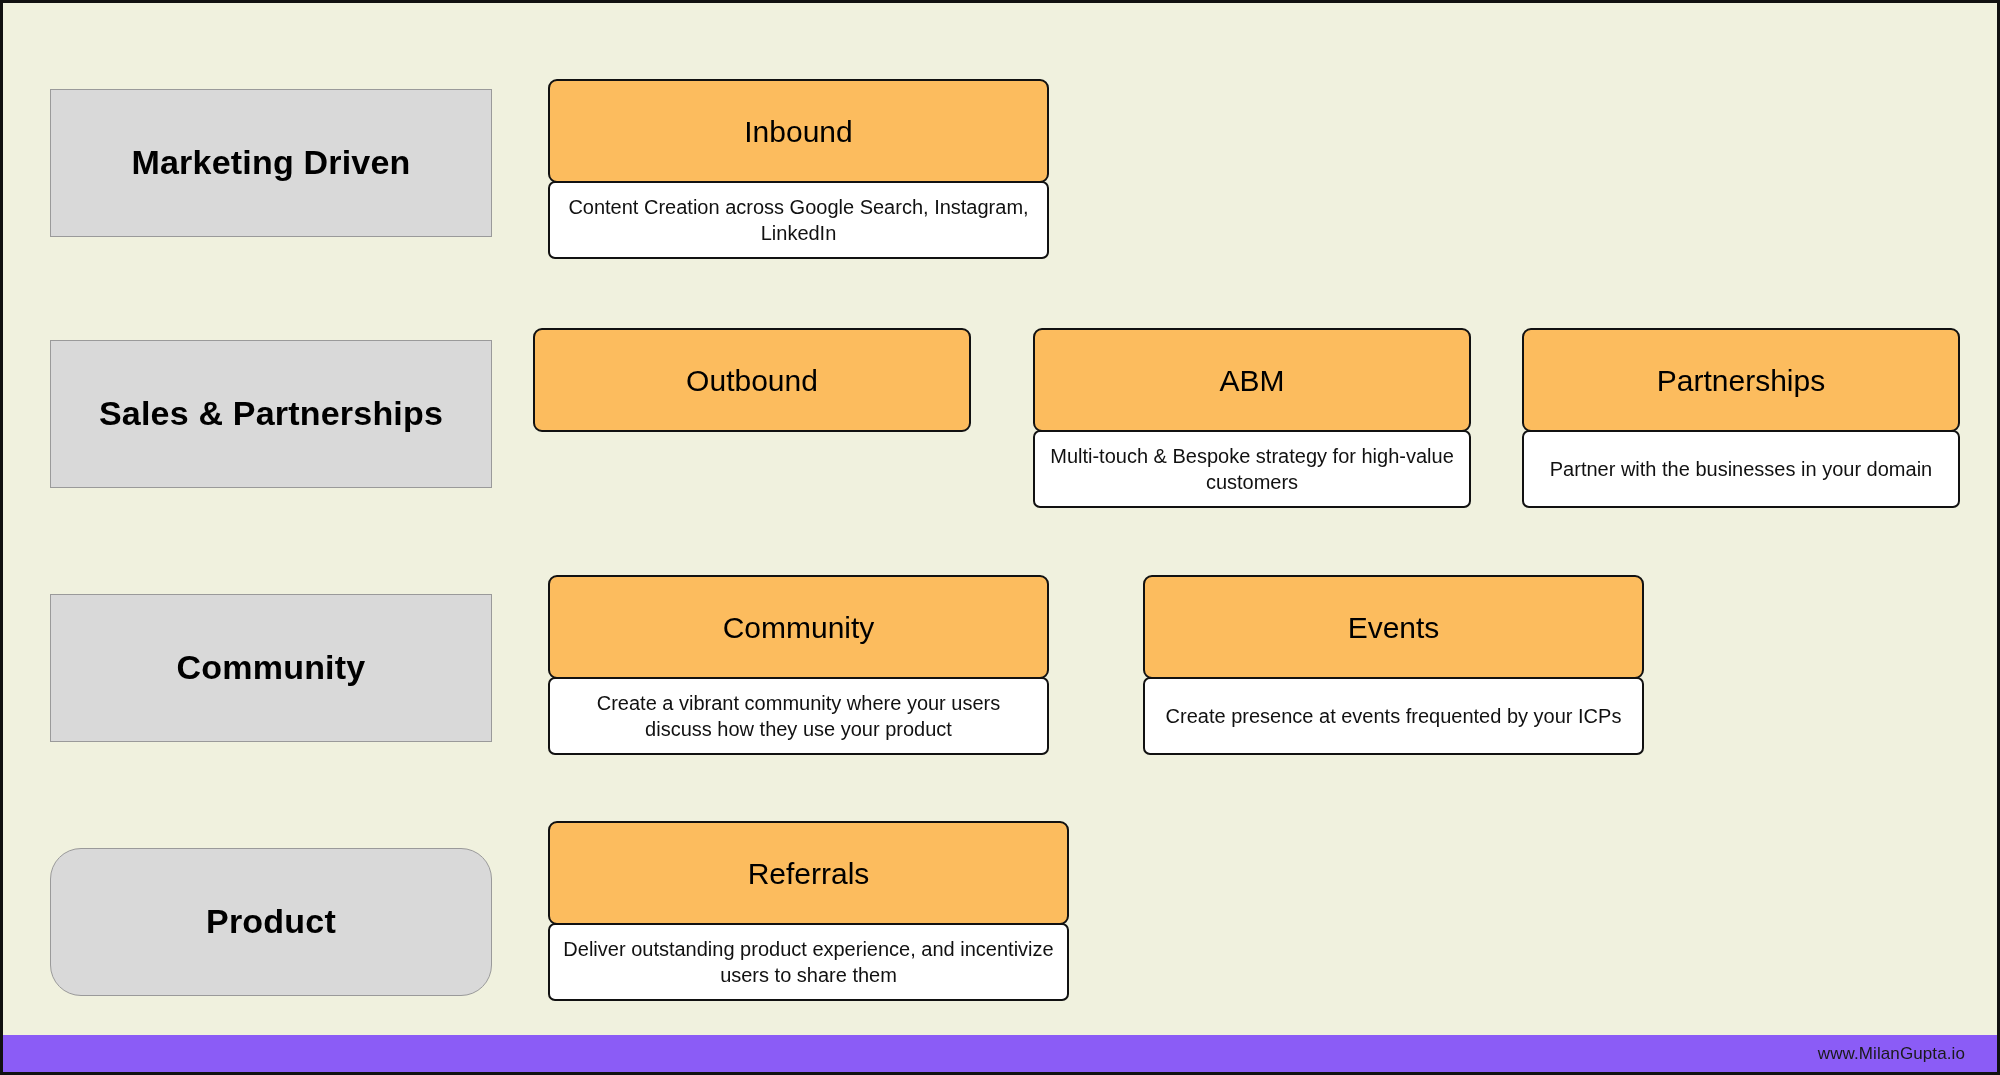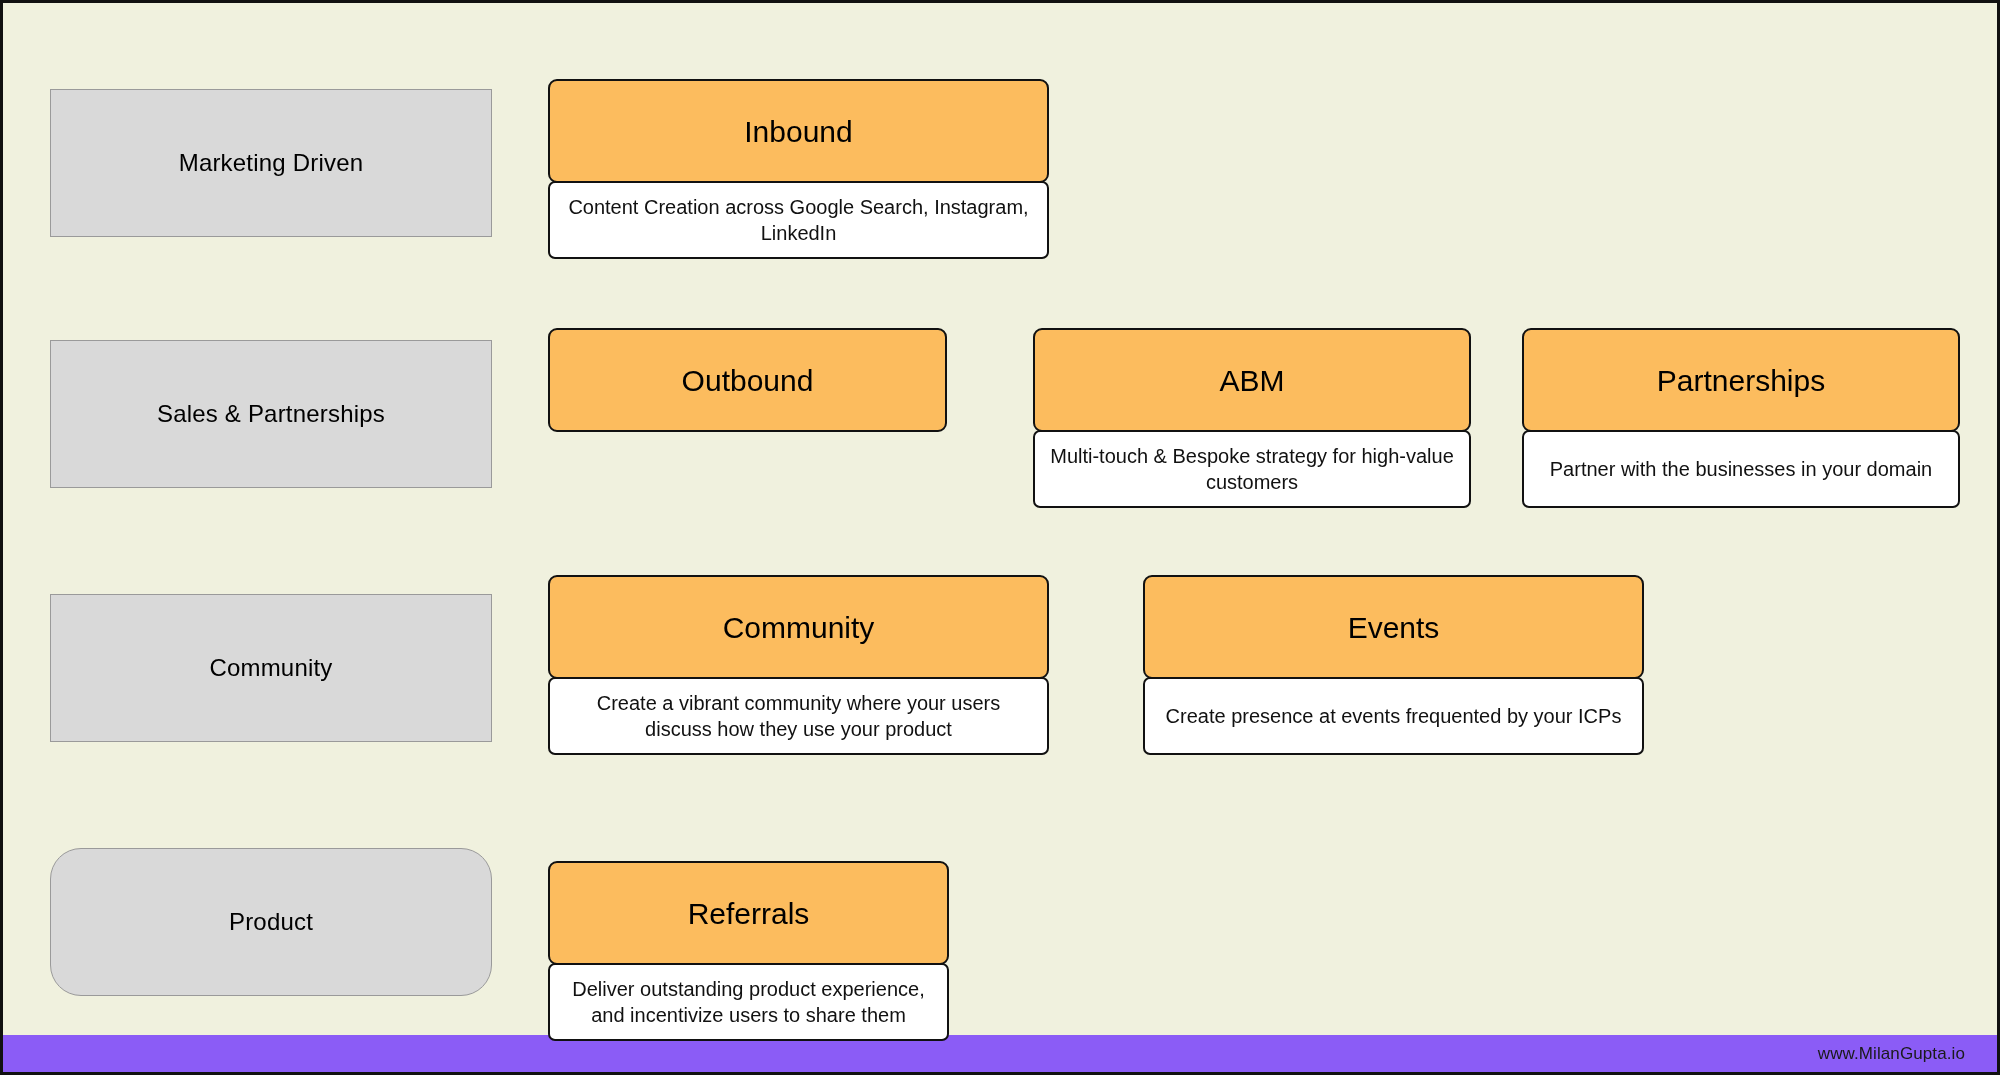--- a/index.html
+++ b/index.html
@@ -31,24 +31,25 @@
     width: 442px;
     background: #d9d9d9;
     border: 1px solid #9a9a9a;
     box-sizing: border-box;
     display: flex;
     align-items: center;
     justify-content: center;
     color: #000;
   }
   .cat-label {
-    font-size: 24px;
+    font-size: 34px;
     line-height: 1.15;
     text-align: left;
     letter-spacing: 0.2px;
+    font-weight: bold;
   }
 
   
   .card {
     position: absolute;
   }
   .card-head {
     background: #fcbc5e;
     border: 2.5px solid #111;
     border-radius: 9px;
@@ -122,21 +123,21 @@
     <div class="card-body">
       <div class="card-body-text">Content Creation across Google Search, Instagram, LinkedIn</div>
     </div>
   </div>
 
 
   <div class="cat-box" style="top:337px;height:148px;">
     <div class="cat-label">Sales &amp; Partnerships</div>
   </div>
 
-  <div class="card" style="left:545px;top:325px;width:399px;">
+  <div class="card" style="left:530px;top:325px;width:438px;">
     <div class="card-head">
       <div class="card-head-label">Outbound</div>
     </div>
   </div>
 
   <div class="card" style="left:1030px;top:325px;width:438px;">
     <div class="card-head">
       <div class="card-head-label">ABM</div>
     </div>
     <div class="card-body">
@@ -172,21 +173,21 @@
     </div>
     <div class="card-body">
       <div class="card-body-text">Create presence at events frequented by your ICPs</div>
     </div>
   </div>
 
   <div class="cat-box" style="top:845px;height:148px;border-radius:31px;">
     <div class="cat-label">Product</div>
   </div>
 
-  <div class="card" style="left:545px;top:858px;width:401px;">
+  <div class="card" style="left:545px;top:818px;width:521px;">
     <div class="card-head">
       <div class="card-head-label">Referrals</div>
     </div>
     <div class="card-body">
       <div class="card-body-text">Deliver outstanding product experience, and incentivize users to share them</div>
     </div>
   </div>
 
   <div id="footer">
     <div id="footer-url">www.MilanGupta.io</div>

